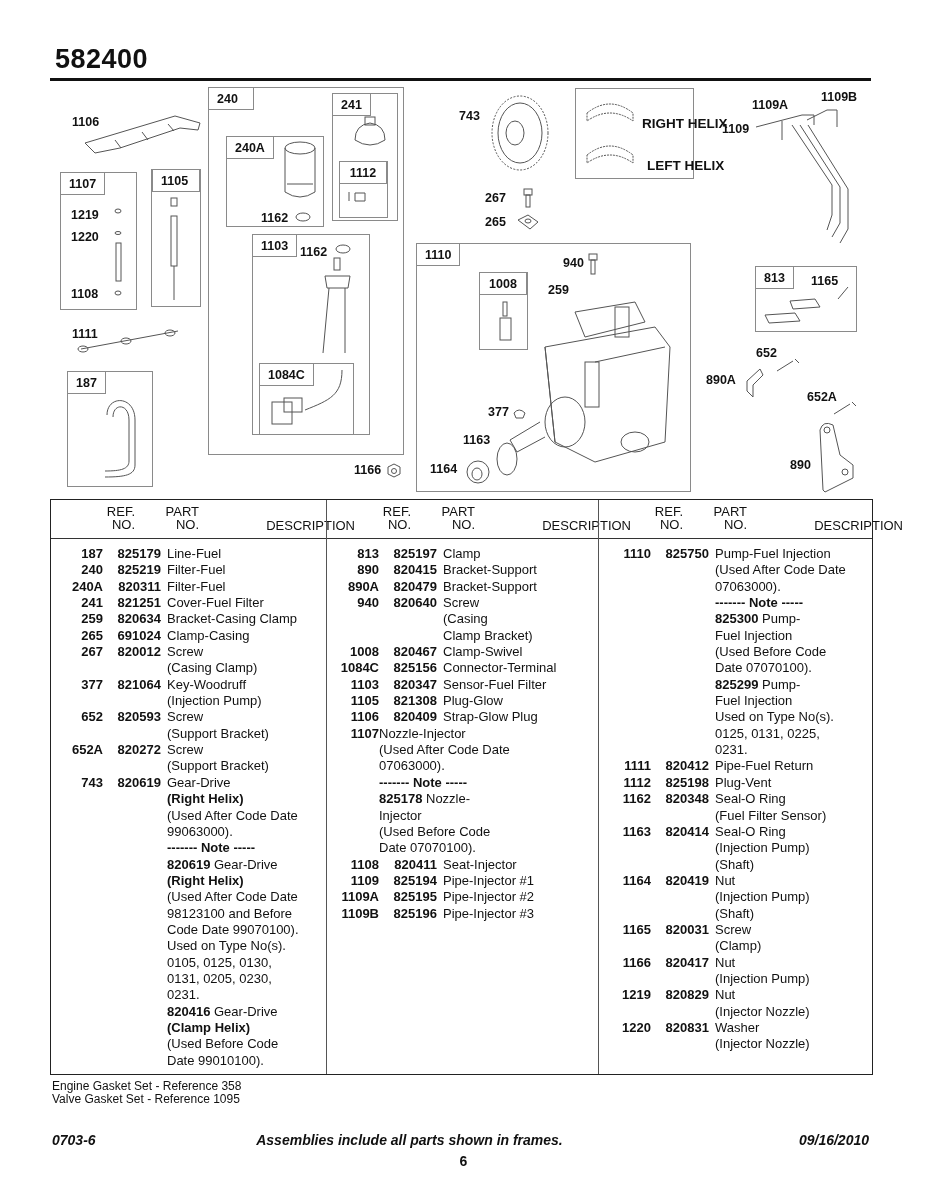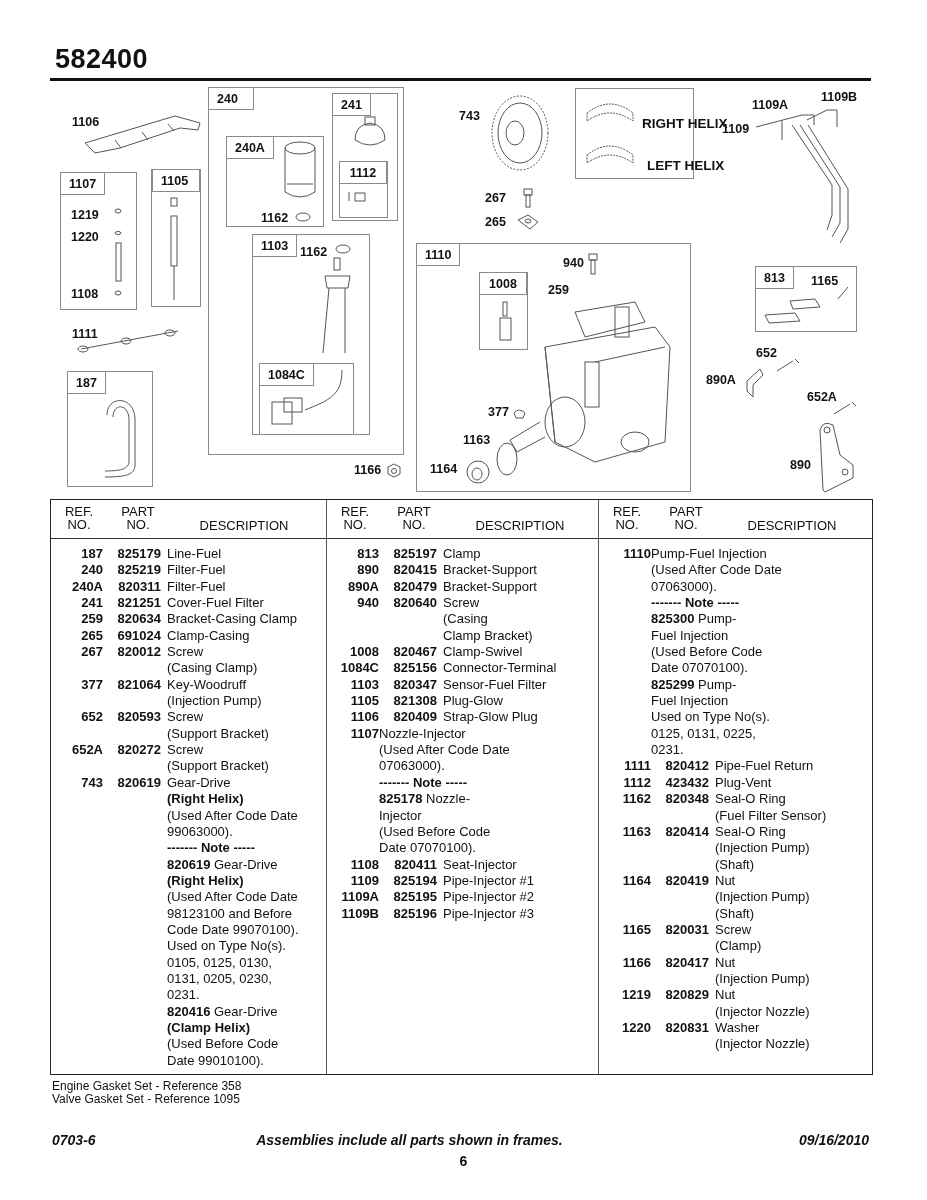--- a/index.html
+++ b/index.html
@@ -13,21 +13,21 @@
          background:#fff; font-weight:bold; font-size:12.5px; padding:4px 8px 3px 8px; box-sizing:border-box; }
   .lbl { position:absolute; font-weight:bold; font-size:12.5px; white-space:nowrap; }
   .helix { font-size:13.5px;padding-left:38px; }
   svg.art { position:absolute; overflow:visible; }
   svg.art * { fill:none; stroke:#555; stroke-width:1; }
   
   .table { left:50px; top:499px; width:823px; height:576px; border:1.5px solid #222; box-sizing:border-box; }
   .col { position:absolute; top:0; bottom:0; }
   .col + .col { border-left:1px solid #555; }
   .hdr { position:absolute; top:0; left:0; right:0; height:38px; border-bottom:1.5px solid #333; font-size:13px; }
-  .hdr span { position:absolute; line-height:13px; text-align:center; }
+  .hdr span { position:absolute; line-height:13px; text-align:right;margin-left:36px; }
   .rows { position:absolute; top:46px; left:0; right:0; font-size:13px; line-height:16.35px; }
   .row { position:relative; display:flex; }
   .ref { width:52px; text-align:right; font-weight:bold; flex:none; }
   .pn { width:64px; text-align:right; font-weight:bold; flex:none; padding-right:6px; box-sizing:border-box; }
   .desc { flex:1; }
   .desc .ln { display:block; white-space:nowrap; }
   .b { font-weight:bold; }
   .foot-small { font-size:12px; line-height:13px; }
   .footer { font-size:14px; font-weight:bold; font-style:italic; }
 </style>
@@ -492,20 +492,21 @@
         </span>
         <span style="left: 62px; width: 50px; top: 5px;">
           <div>PART</div>
           <div>NO.</div>
         </span>
         <span style="left: 118px; width: 150px; top: 19px;">DESCRIPTION</span>
       </div>
       <div class="rows">
         <div class="row">
           <div class="ref">1110</div>
+          <div class="pn">825750</div>
           <div class="desc">
             <span class="ln">Pump-Fuel Injection</span>
             <span class="ln">(Used After Code Date</span>
             <span class="ln">07063000).</span>
             <span class="ln b">------- Note -----</span>
             <span class="ln"><span class="b">825300</span> Pump-</span>
             <span class="ln">Fuel Injection</span>
             <span class="ln">(Used Before Code</span>
             <span class="ln">Date 07070100).</span>
             <span class="ln"><span class="b">825299</span> Pump-</span>
@@ -517,21 +518,21 @@
         </div>
         <div class="row">
           <div class="ref">1111</div>
           <div class="pn">820412</div>
           <div class="desc">
             <span class="ln">Pipe-Fuel Return</span>
           </div>
         </div>
         <div class="row">
           <div class="ref">1112</div>
-          <div class="pn">423432</div>
+          <div class="pn">825198</div>
           <div class="desc">
             <span class="ln">Plug-Vent</span>
           </div>
         </div>
         <div class="row">
           <div class="ref">1162</div>
           <div class="pn">820348</div>
           <div class="desc">
             <span class="ln">Seal-O Ring</span>
             <span class="ln">(Fuel Filter Sensor)</span>

